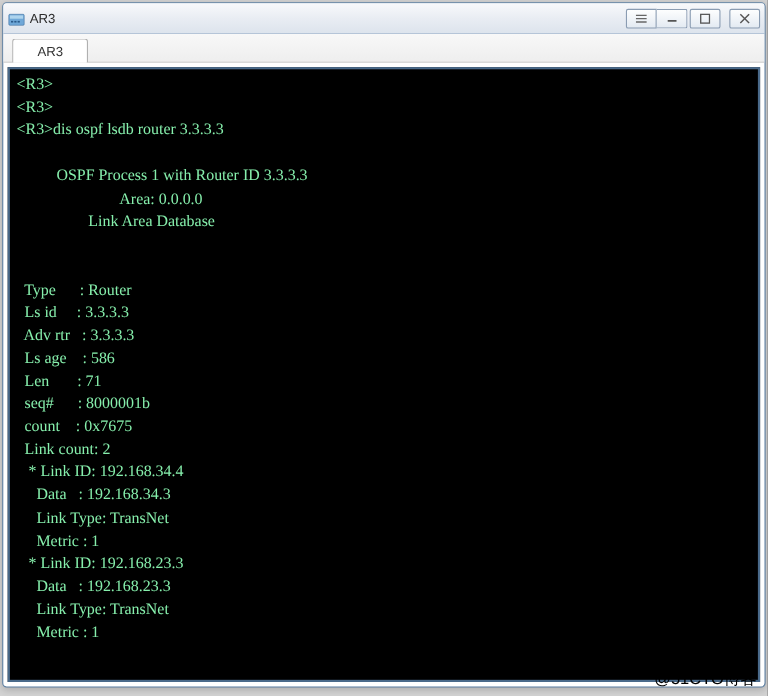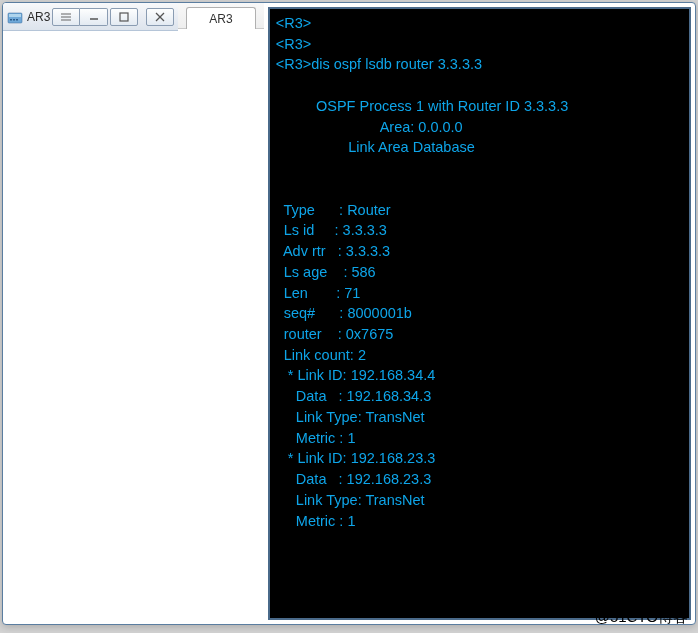--- a/index.html
+++ b/index.html
@@ -17,20 +17,21 @@
     }
     
     .window {
       width: 694px;
       height: 623px;
       margin: 2px;
       background: #fff;
       border: 1px solid #5a7da0;
       border-radius: 4px;
       display: flex;
+      flex-direction: column;
       box-shadow: 0 2px 8px rgba(0,0,0,0.2);
       overflow: hidden;
     }
     
     .titlebar {
       height: 28px;
       background: linear-gradient(to bottom, #f8f9fb 0%, #e9edf3 50%, #dde4ed 100%);
       border-bottom: 1px solid #b5c5d8;
       display: flex;
       align-items: center;
@@ -123,23 +124,23 @@
       position: relative;
       z-index: 1;
     }
     
     .terminal {
       flex: 1;
       background: #000;
       border: 2px solid #4a6a8a;
       margin: 4px;
       padding: 4px 6px;
-      font-family: Liberation Sans, sans-serif;
+      font-family: Liberation Serif, serif;
       font-size: 14.5px;
-      color: #0ea5e9;
+      color: #86efac;
       line-height: 1.43;
       overflow: hidden;
       position: relative;
     }
     
     .terminal-line {
       white-space: pre;
     }
     
     .watermark {
@@ -213,21 +214,21 @@
         <div class="terminal-line">			  Area: 0.0.0.0</div>
         <div class="terminal-line">		  Link Area Database</div>
         <div class="terminal-line"> </div>
         <div class="terminal-line"> </div>
         <div class="terminal-line">  Type      : Router</div>
         <div class="terminal-line">  Ls id     : 3.3.3.3</div>
         <div class="terminal-line">  Adv rtr   : 3.3.3.3</div>
         <div class="terminal-line">  Ls age    : 586</div>
         <div class="terminal-line">  Len       : 71</div>
         <div class="terminal-line">  seq#      : 8000001b</div>
-        <div class="terminal-line">  router    : 0x7675</div>
+        <div class="terminal-line">  count    : 0x7675</div>
         <div class="terminal-line">  Link count: 2</div>
         <div class="terminal-line">   * Link ID: 192.168.34.4</div>
         <div class="terminal-line">     Data   : 192.168.34.3</div>
         <div class="terminal-line">     Link Type: TransNet</div>
         <div class="terminal-line">     Metric : 1</div>
         <div class="terminal-line">   * Link ID: 192.168.23.3</div>
         <div class="terminal-line">     Data   : 192.168.23.3</div>
         <div class="terminal-line">     Link Type: TransNet</div>
         <div class="terminal-line">     Metric : 1</div>
       </div>

